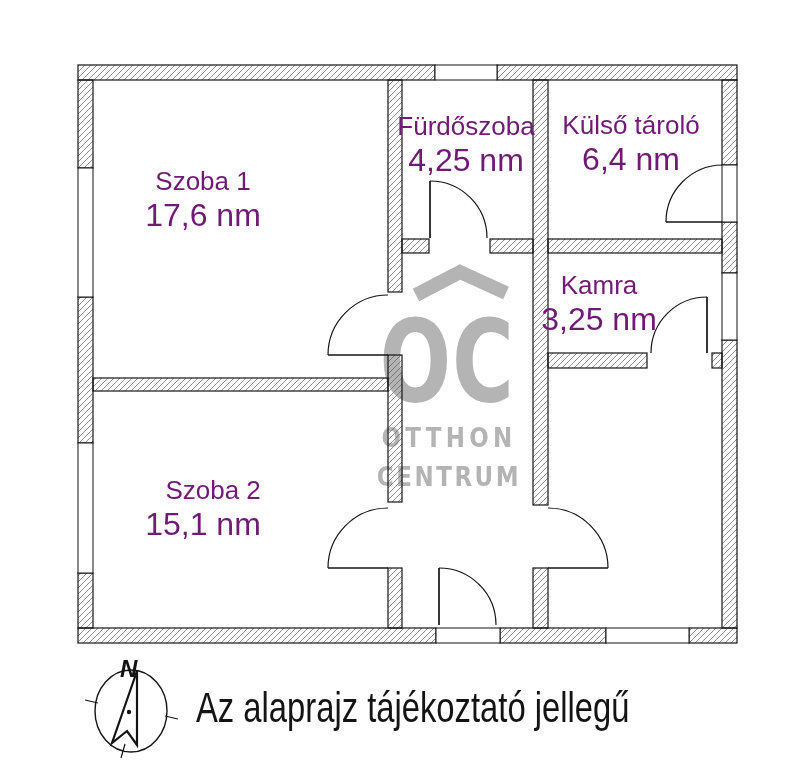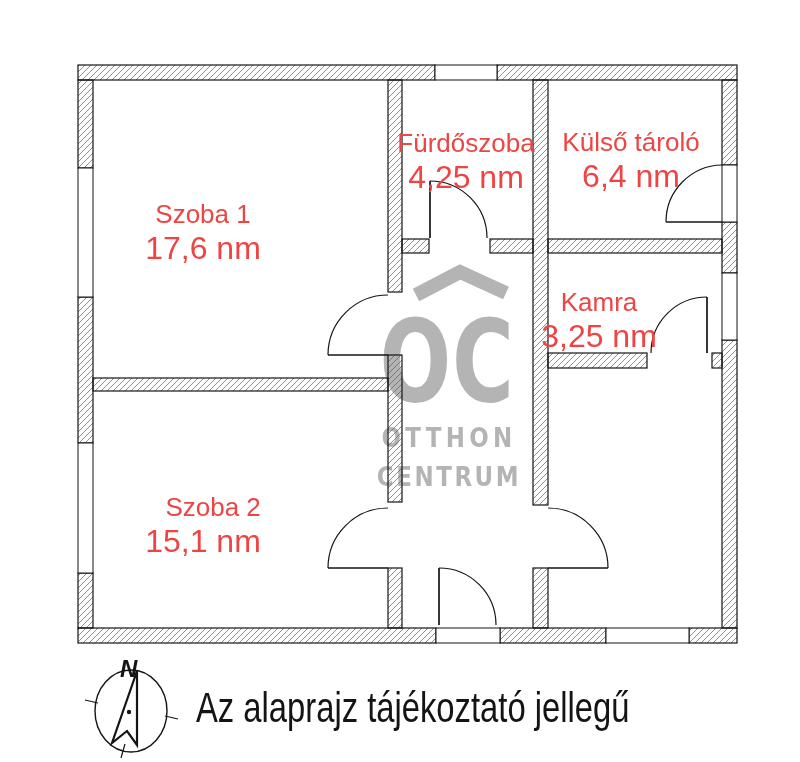--- a/index.html
+++ b/index.html
@@ -18,21 +18,21 @@
   .wm-line2{left:401px;top:476px;font-size:27px;letter-spacing:3px;}
   
   .plan-svg{position:absolute;left:0;top:0;z-index:2;}
   .wall{fill:url(#hatch);stroke:#141414;stroke-width:1.2;}
   .win{fill:#ffffff;stroke:#141414;stroke-width:1;}
   .leaf{stroke:#141414;stroke-width:1.7;fill:none;}
   .arc{stroke:#141414;stroke-width:1.2;fill:none;}
   .cmp{stroke:#141414;fill:none;}
   
   .room-label{position:absolute;transform:translate(-50%,-50%);text-align:center;
-              color:#ef4444;line-height:1.18;white-space:nowrap;z-index:3;margin-top:17px;}
+              color:#701a75;line-height:1.18;white-space:nowrap;z-index:3;}
   .room-name{font-size:26px;display:block;}
   .room-area{font-size:32px;display:block;}
   .caption{position:absolute;left:196px;top:684px;font-size:42px;color:#141414;
            transform:scaleX(0.78);transform-origin:left top;white-space:nowrap;z-index:3;}
   .north-label{font-family:"Liberation Sans",sans-serif;font-size:24px;
                font-style:italic;font-weight:bold;fill:#141414;}
 </style>
 </head>
 <body>
 
@@ -134,21 +134,21 @@
       <ellipse class="cmp" cx="131" cy="711" rx="36" ry="41" stroke-width="1.4"></ellipse>
       <path class="cmp" d="M85,700 L98,703" stroke-width="1.2"></path>
       <path class="cmp" d="M165,716 L178,719" stroke-width="1.2"></path>
       <path class="cmp" d="M125,744 L121,758" stroke-width="1.2"></path>
       <path d="M137,671 L112,743 L127,731 L137,745 Z" fill="#ffffff" stroke="#141414" stroke-width="2.2"></path>
       <circle cx="129" cy="712" r="2.2" fill="#141414"></circle>
       <text class="north-label" x="120" y="677">N</text>
     </g>
   </svg>
 
-  <div class="room-label" style="left:203px;top:216px;">
+  <div class="room-label" style="left:203px;top:200px;">
     <span class="room-name">Szoba 1</span>
     <span class="room-area">17,6 nm</span>
   </div>
   <div class="room-label" style="left:203px;top:509px;text-align:right;">
     <span class="room-name">Szoba 2</span>
     <span class="room-area">15,1 nm</span>
   </div>
   <div class="room-label" style="left:466px;top:145px;">
     <span class="room-name">Fürdőszoba</span>
     <span class="room-area">4,25 nm</span>

